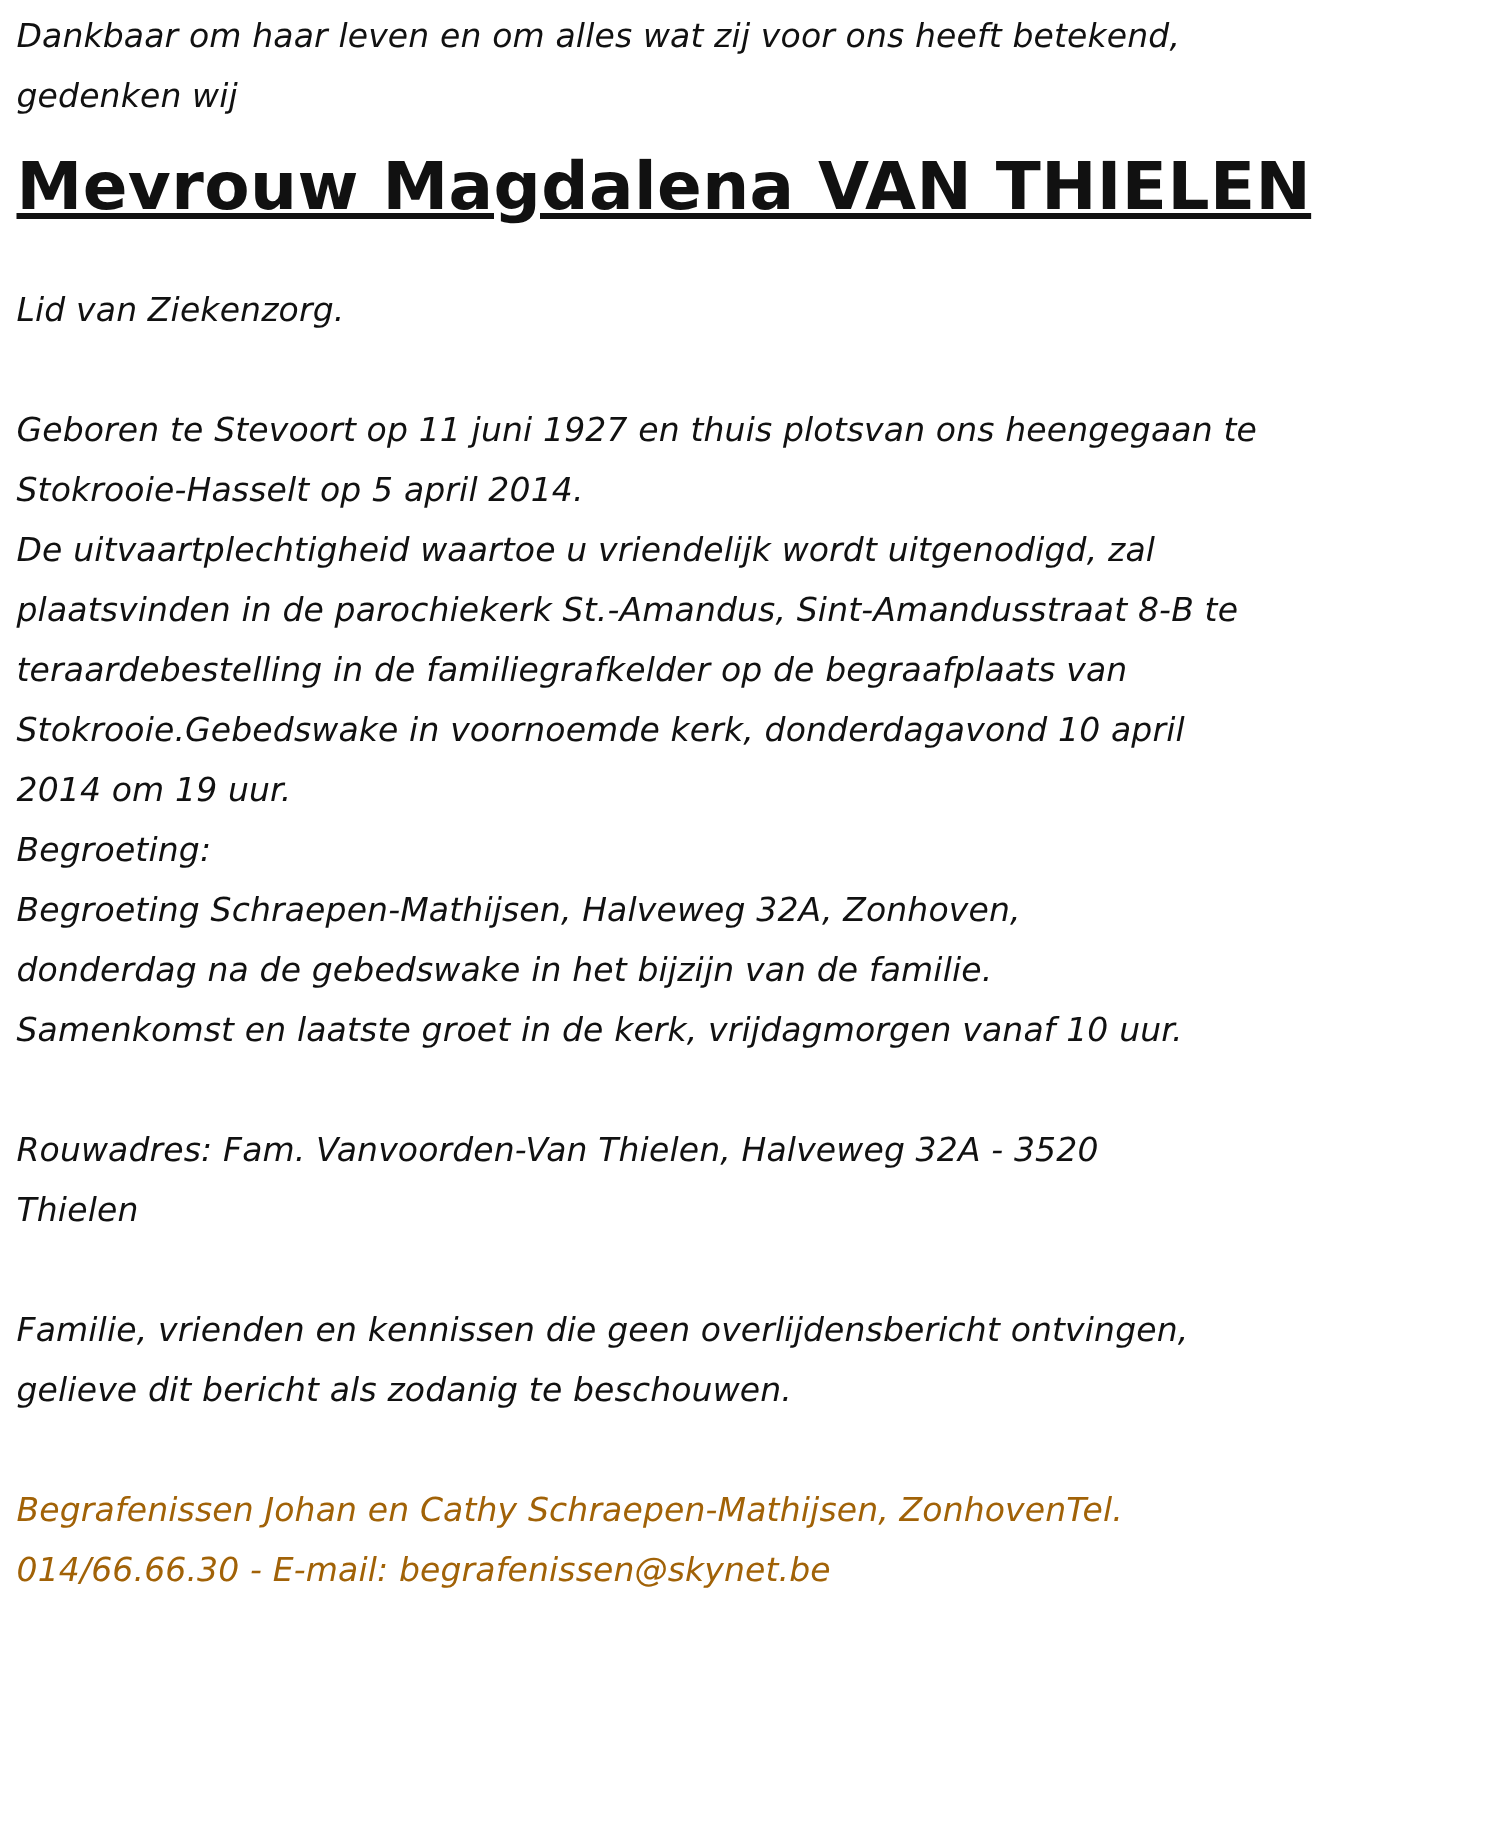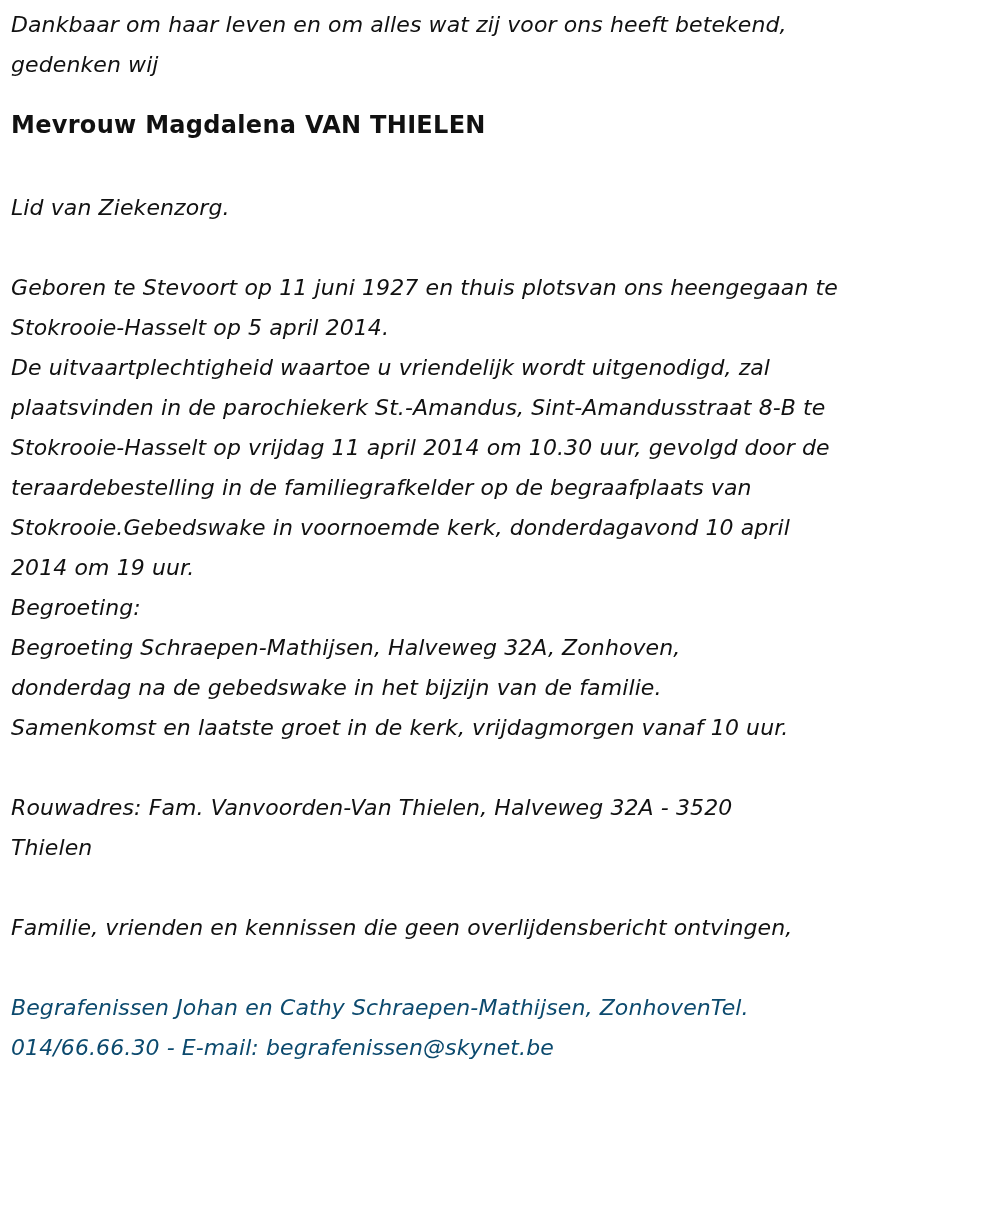--- a/index.html
+++ b/index.html
@@ -24,29 +24,30 @@
       font-size: 22px;
       line-height: 40px;
       white-space: nowrap;
       letter-spacing: 0.1px;
       font-style: italic;
     }
     .blank {
       height: 40px;
     }
     .title {
-      font-size: 24px;
+      font-size: 44px;
       font-weight: bold;
       line-height: 50px;
       margin-top: 15px;
       margin-bottom: -2px;
       letter-spacing: 0.3px;
+      text-decoration: underline;
     }
     .footer .line {
-      color: #0c4a6e;
+      color: #a16207;
     }
     .cross {
       font-weight: bold;
     }
   </style>
 </head>
 <body>
 
 <div class="page">
 
@@ -62,41 +63,41 @@
 
   <div class="line">Lid van Ziekenzorg.</div>
 
   <div class="blank"></div>
 
   <section>
     <div class="line">Geboren te Stevoort op 11 juni 1927 en thuis plotsvan ons heengegaan te</div>
     <div class="line">Stokrooie-Hasselt op 5 april 2014.</div>
     <div class="line">De uitvaartplechtigheid waartoe u vriendelijk wordt uitgenodigd, zal</div>
     <div class="line">plaatsvinden in de parochiekerk St.-Amandus, Sint-Amandusstraat 8-B te</div>
-    <div class="line">Stokrooie-Hasselt op vrijdag 11 april 2014 om 10.30 uur, gevolgd door de</div>
     <div class="line">teraardebestelling in de familiegrafkelder op de begraafplaats van</div>
     <div class="line">Stokrooie.Gebedswake in voornoemde kerk, donderdagavond 10 april</div>
     <div class="line">2014 om 19 uur.</div>
     <div class="line">Begroeting:</div>
     <div class="line">Begroeting Schraepen-Mathijsen, Halveweg 32A, Zonhoven,</div>
     <div class="line">donderdag na de gebedswake in het bijzijn van de familie.</div>
     <div class="line">Samenkomst en laatste groet in de kerk, vrijdagmorgen vanaf 10 uur.</div>
   </section>
 
   <div class="blank"></div>
 
   <section>
     <div class="line">Rouwadres: Fam. Vanvoorden-Van Thielen, Halveweg 32A - 3520</div>
     <div class="line">Thielen</div>
   </section>
 
   <div class="blank"></div>
 
   <section>
     <div class="line">Familie, vrienden en kennissen die geen overlijdensbericht ontvingen,</div>
+    <div class="line">gelieve dit bericht als zodanig te beschouwen.</div>
   </section>
 
   <div class="blank"></div>
 
   <footer class="footer">
     <div class="line">Begrafenissen Johan en Cathy Schraepen-Mathijsen, ZonhovenTel.</div>
     <div class="line">014/66.66.30 - E-mail: begrafenissen@skynet.be</div>
   </footer>
 
 </div>

